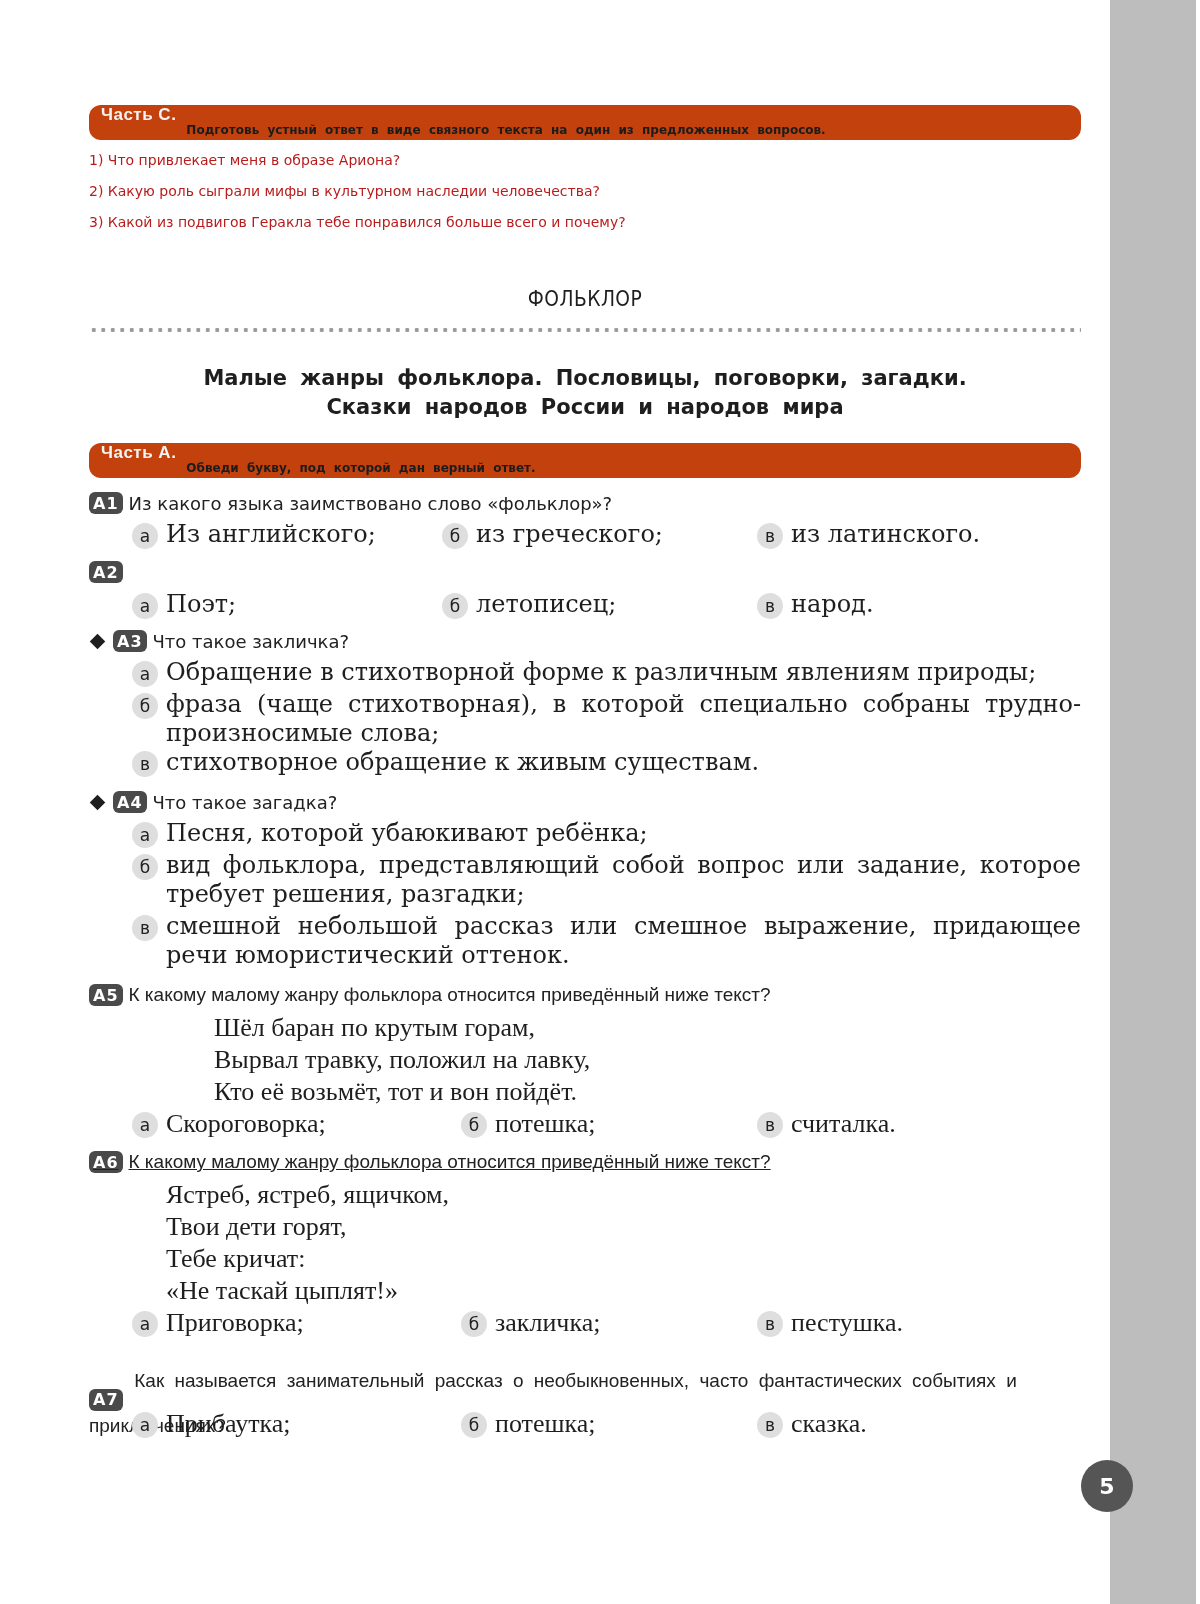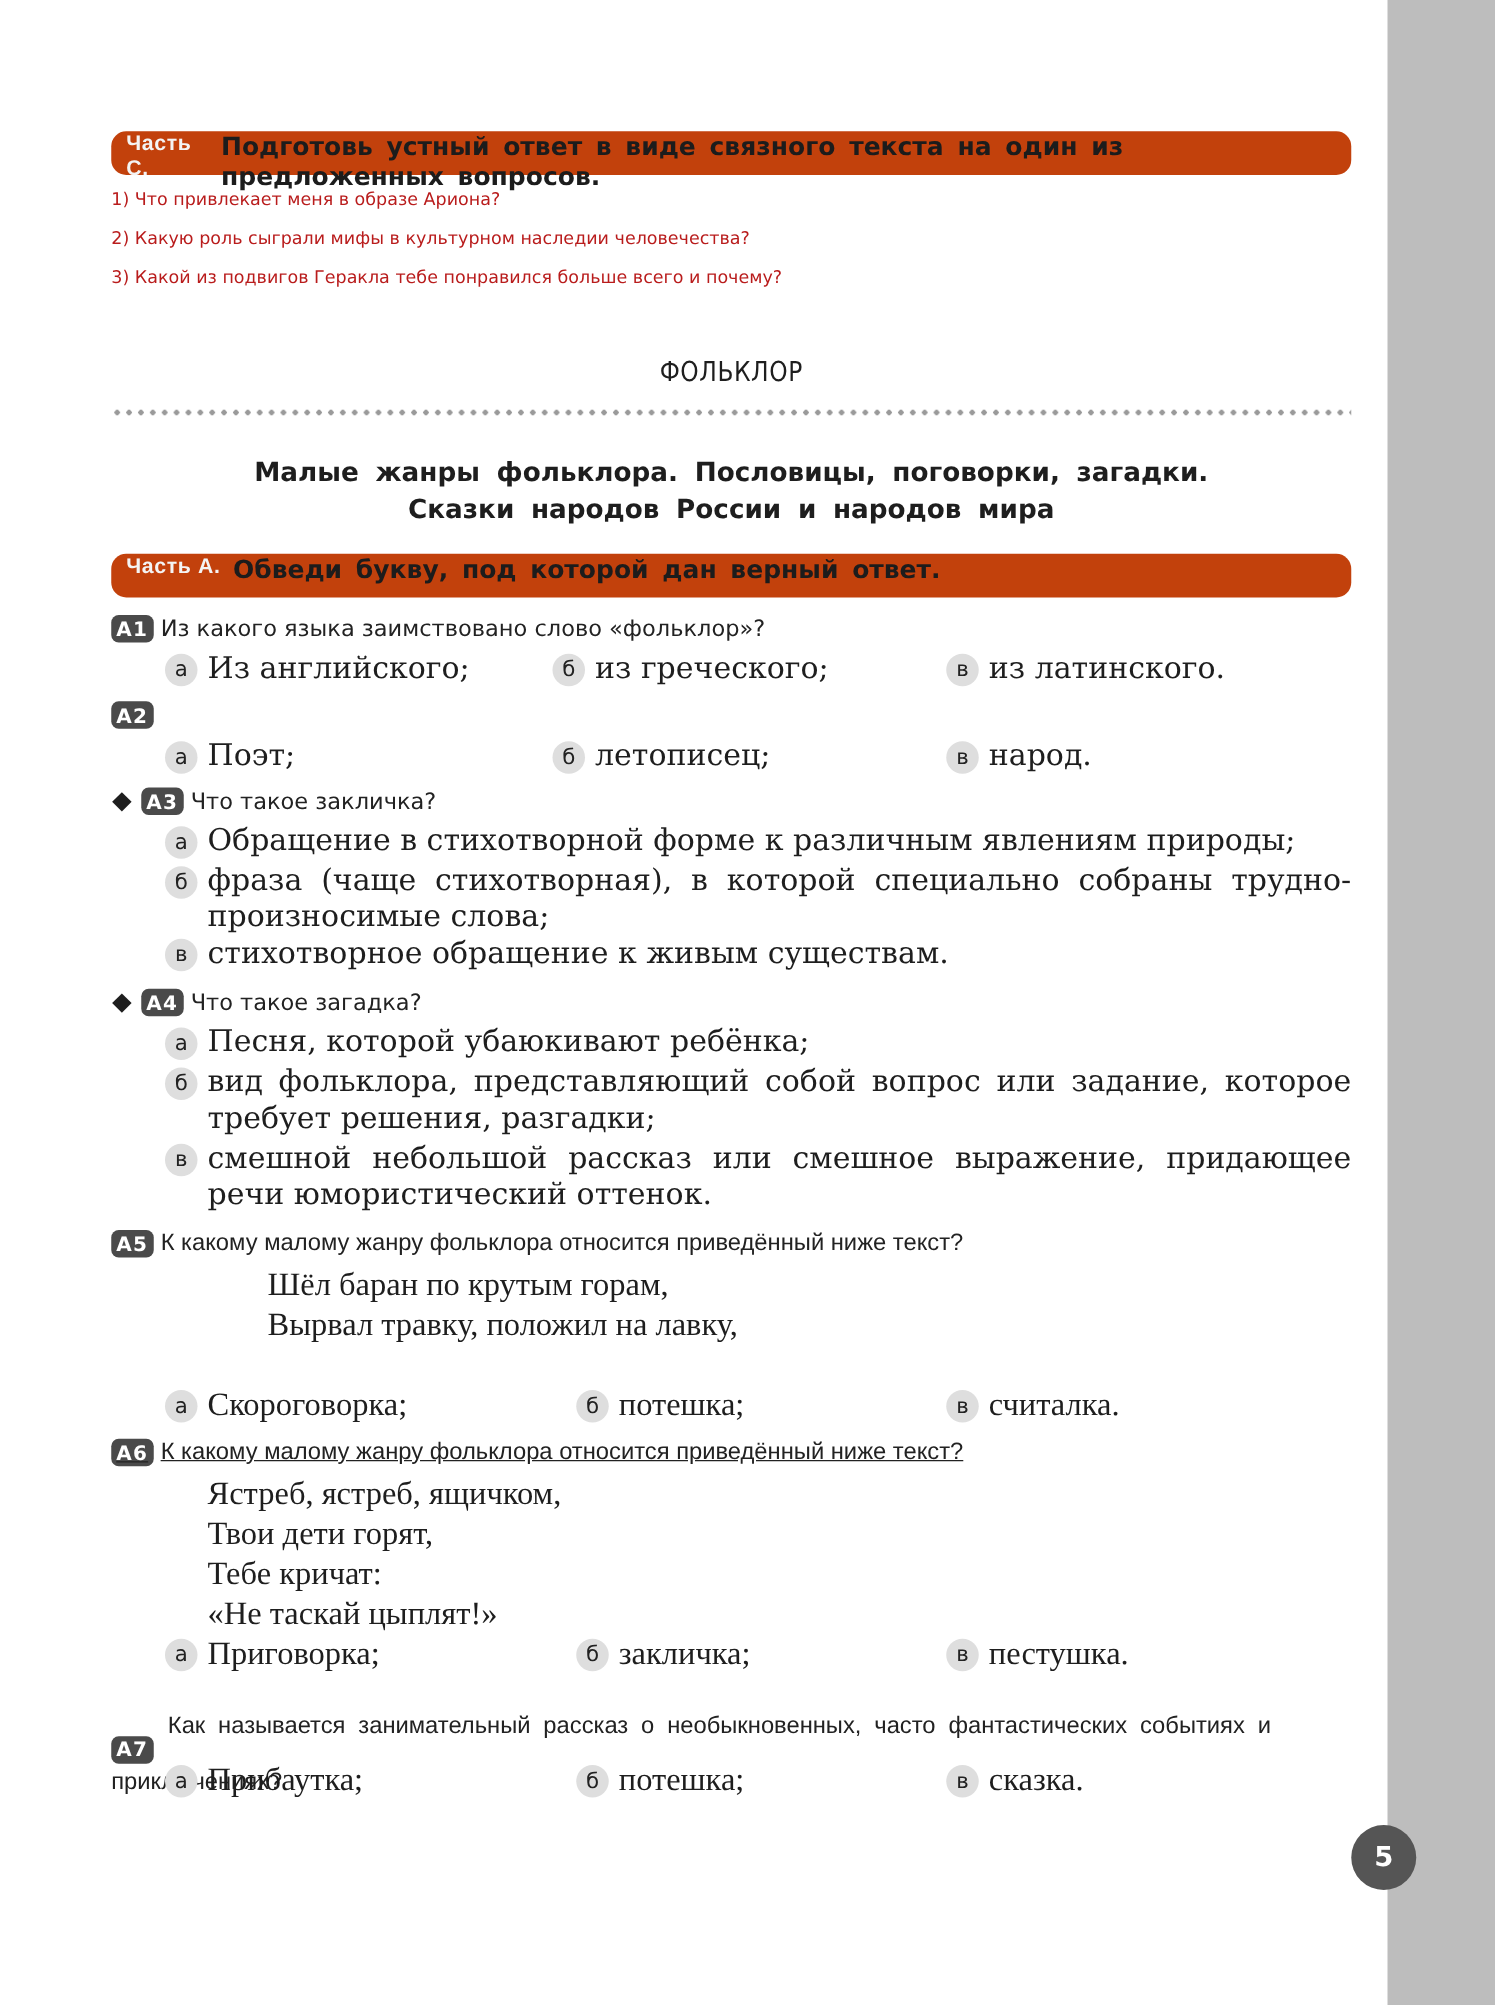--- a/index.html
+++ b/index.html
@@ -9,21 +9,21 @@
   .side-strip { position: absolute; left: 1110px; top: 0; width: 86px; height: 1604px; background: #bdbdbd; }
   .page-number { position: absolute; left: 1081px; top: 1460px; width: 52px; height: 52px; border-radius: 50%;
     background: #555555; color: #fff; font-family: "DejaVu Sans", sans-serif; font-weight: bold; font-size: 22px;
     display: flex; align-items: center; justify-content: center; }
 
   .content { position: absolute; left: 89px; top: 0; width: 992px; }
 
   .task-bar { position: absolute; left: 0; width: 992px; height: 35px; background: #c2410c; border-radius: 12px;
     display: flex; padding-left: 12px; font-size: 16px; }
   .task-bar .part { color: #f4f4f4; font-weight: bold; font-family: "Liberation Sans", sans-serif; font-size: 17px; margin-right: 10px; letter-spacing: 0.5px; }
-  .task-bar .instr { font-weight: bold; color: #1c1c1c; word-spacing: 4px; font-size: 20px; }
+  .task-bar .instr { font-weight: bold; color: #1c1c1c; word-spacing: 4px; font-size: 12px; margin-top: 18px; }
 
   .c-question { position: absolute; left: 0; font-size: 14px; color: #b91c1c; }
 
   .section-title { position: absolute; left: 0; width: 992px; text-align: center; font-family: "DejaVu Sans", sans-serif; font-size: 22px; color: #1e1e1e; letter-spacing: 0.5px; transform: scaleX(0.85); }
   .dots { position: absolute; left: 0; top: 327px; width: 992px; height: 6px;
     background-image: radial-gradient(circle, #9a9a9a 2px, transparent 2.3px); background-size: 9.5px 6px; background-repeat: repeat-x; }
   .topic { position: absolute; left: 0; width: 992px; text-align: center; font-family: "DejaVu Sans", sans-serif; font-weight: bold; font-size: 21px; color: #1e1e1e; word-spacing: 6px; line-height: 29px; }
 
   .q-row { position: absolute; left: 0; display: flex; align-items: center; font-size: 18px; color: #222; }
   .diamond { display: inline-block; width: 11px; height: 11px; background: #1e1e1e; transform: rotate(45deg); margin: 0 10px 0 3px; }
@@ -135,20 +135,21 @@
     <span class="otext">смешной небольшой рассказ или смешное выражение, придающее речи юмористический оттенок.</span>
   </div>
 
   <div class="q-row" style="top:984px;">
     <span class="q-badge">A5</span>
     <span class="q-text narrow">К какому малому жанру фольклора относится приведённый ниже текст?</span>
   </div>
   <div class="poem" style="top:1012px;margin-left:48px;">
     <div>Шёл баран по крутым горам,</div>
     <div>Вырвал травку, положил на лавку,</div>
+    <div>Кто её возьмёт, тот и вон пойдёт.</div>
   </div>
   <div class="opt narrow" style="left:43px; top:1109px;">
     <span class="letter">а</span>
     <span class="otext">Скороговорка;</span>
   </div>
   <div class="opt narrow" style="left:372px; top:1109px;">
     <span class="letter">б</span>
     <span class="otext">потешка;</span>
   </div>
   <div class="opt narrow" style="left:668px; top:1109px;">

